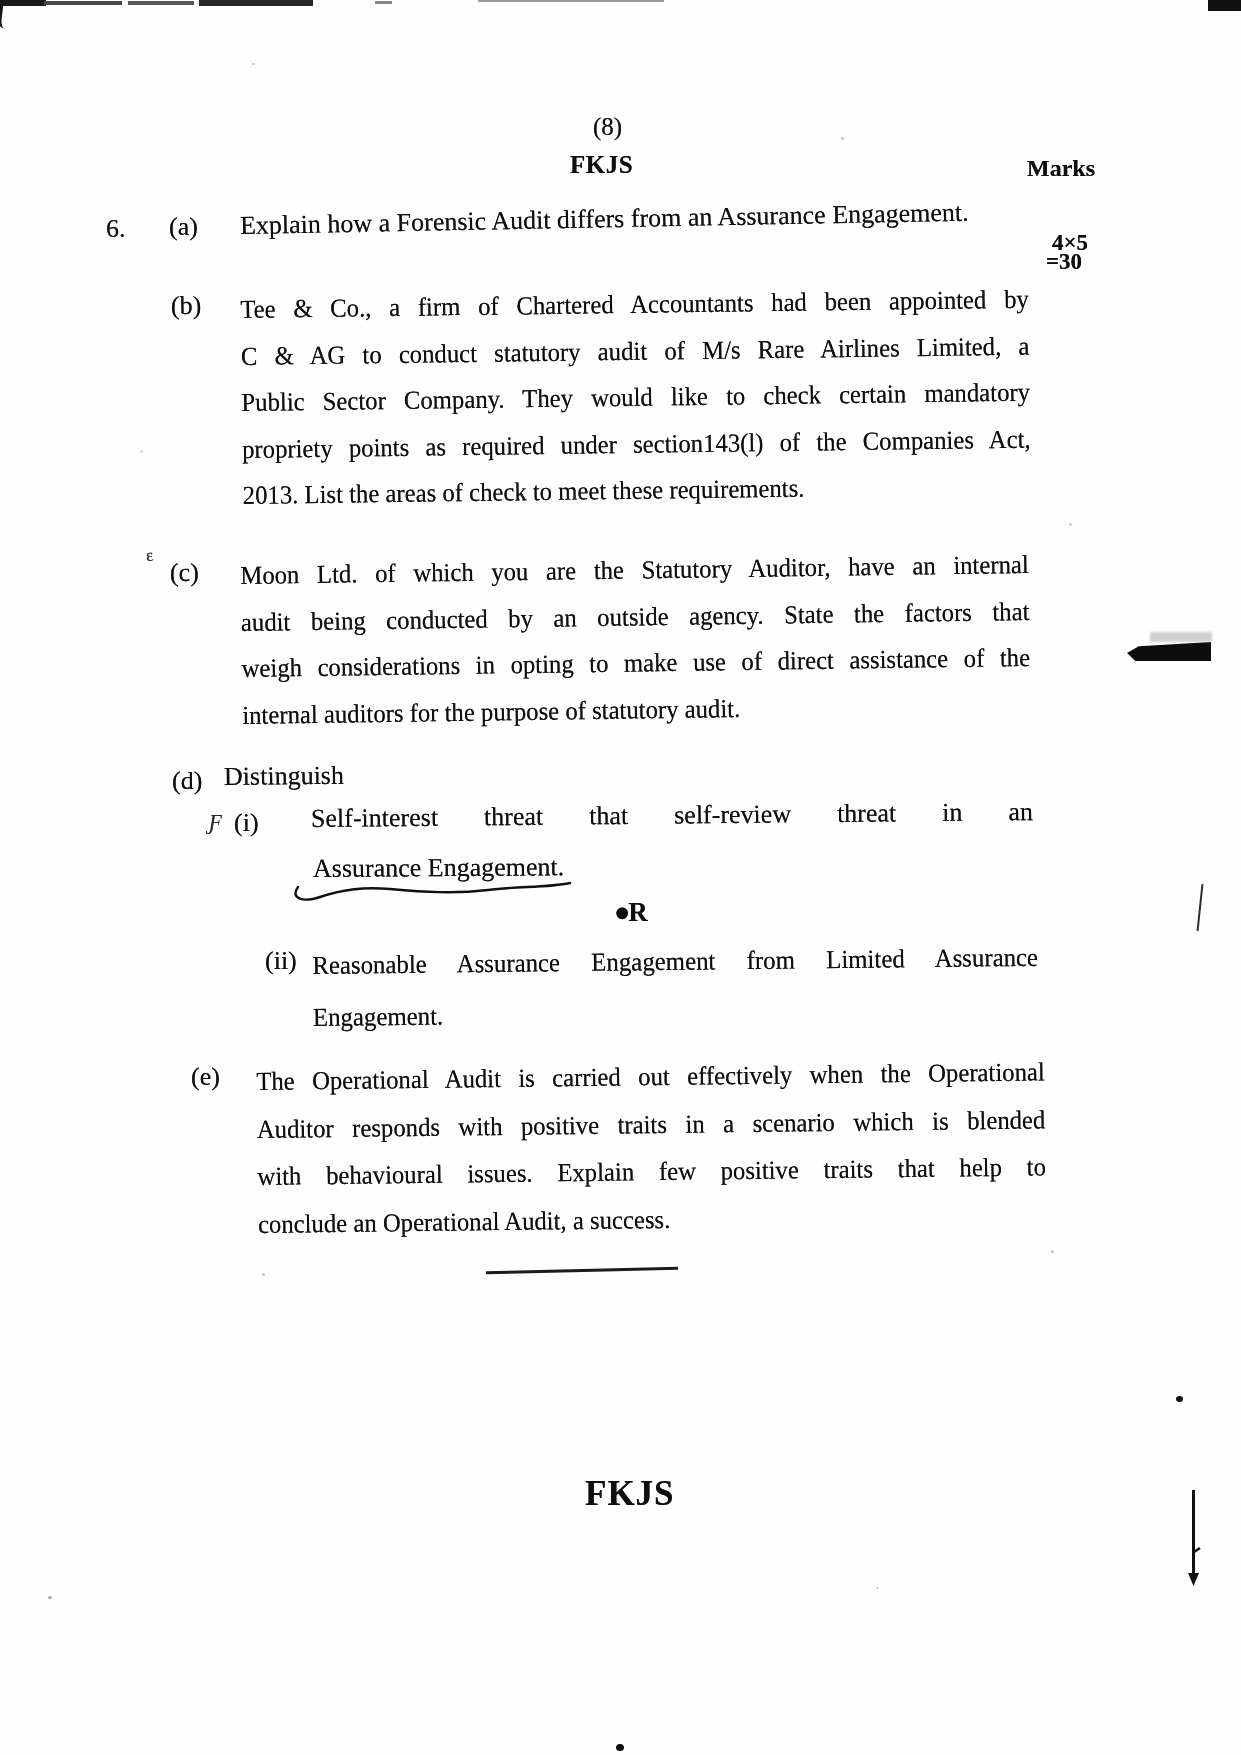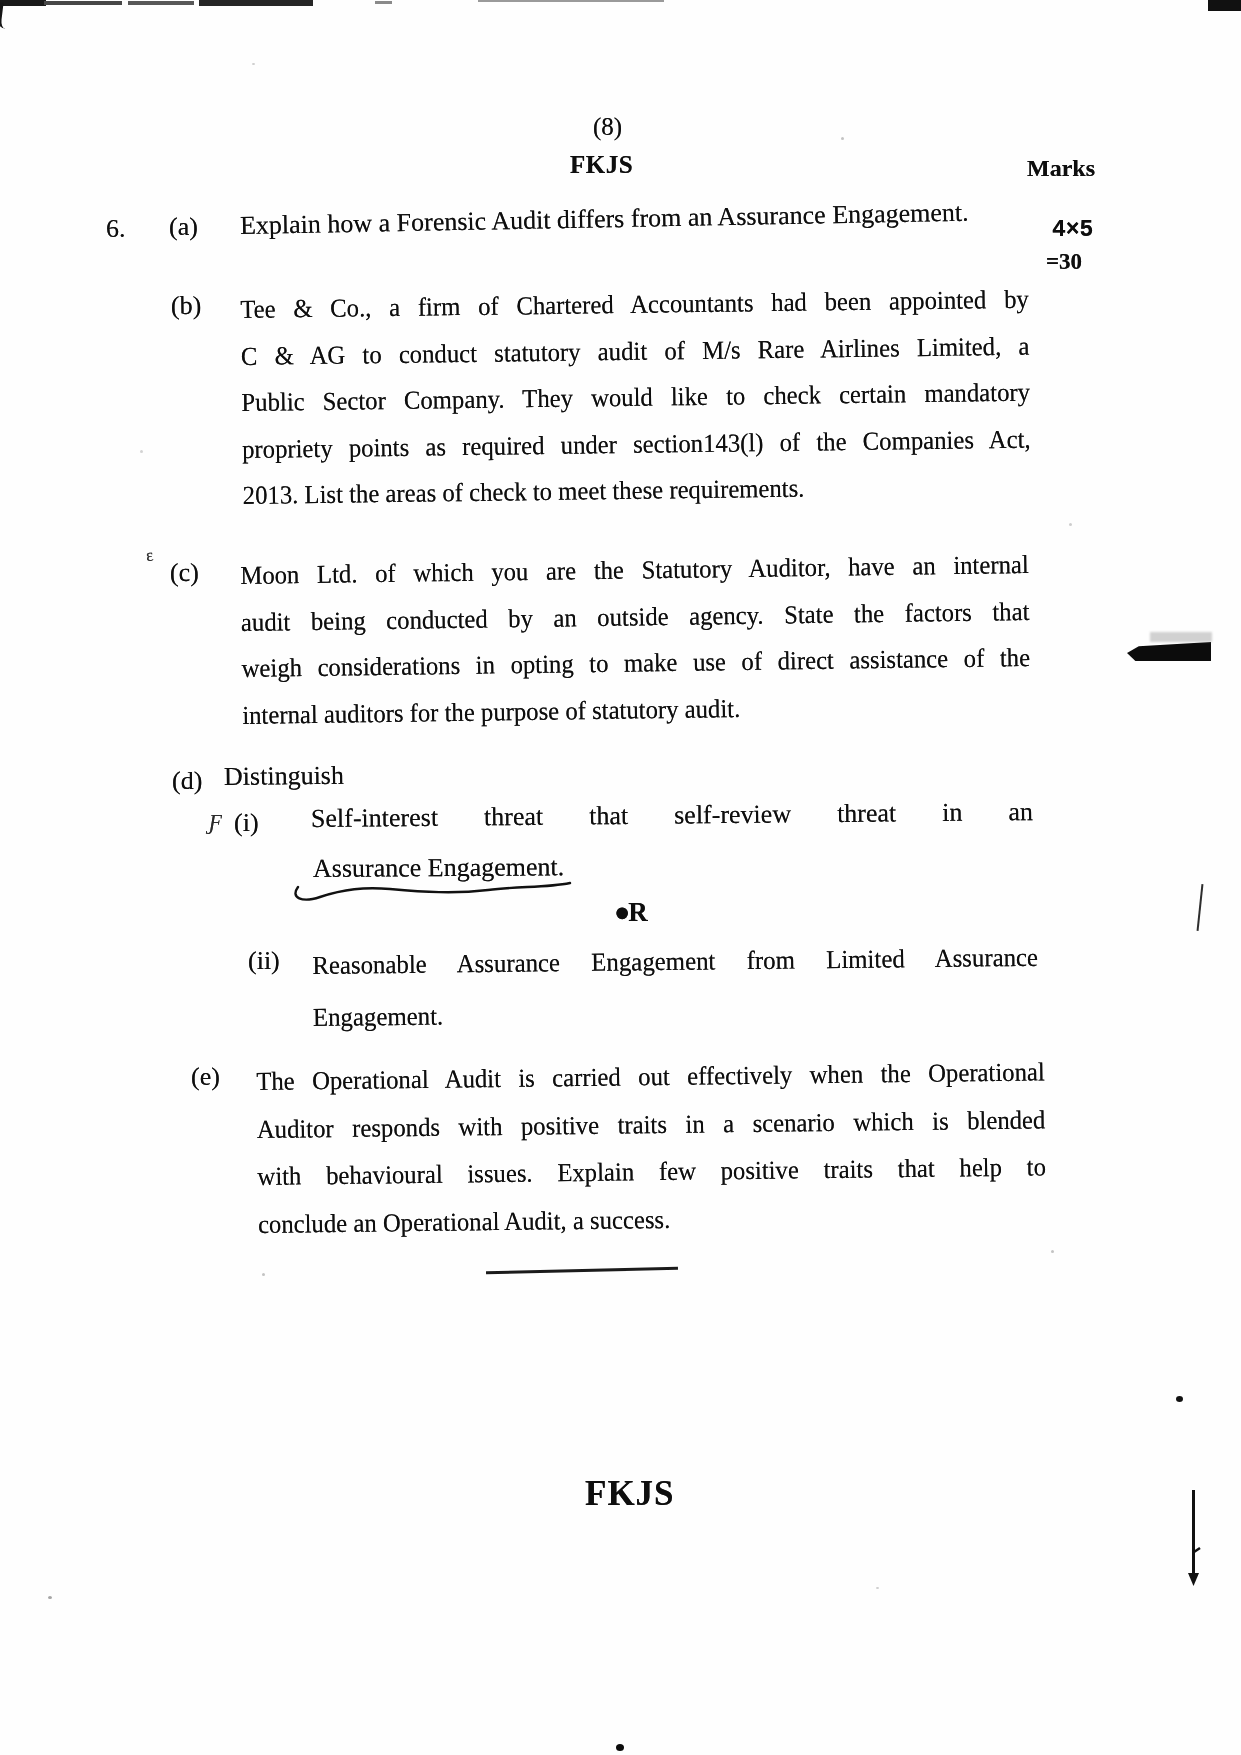--- a/index.html
+++ b/index.html
@@ -60,21 +60,21 @@
   <div class="scanline" style="left:1208px;top:0;width:33px;height:11px;background:#111;"></div>
   <div class="abs" style="left:-2px;top:3px;width:12px;height:26px;border-left:4px solid #161616;border-radius:0 0 0 9px;transform:rotate(7deg);"></div>
 
   <div class="txt" style="left:593px;top:113px;font-size:25px;">(8)</div>
   <div class="txt bold" style="left:570px;top:151px;font-size:25px;letter-spacing:.5px;">FKJS</div>
   <div class="txt bold" style="left:1027px;top:155px;font-size:24px;">Marks</div>
 
   <div class="txt" style="left:106px;top:214px;">6.</div>
   <div class="txt marker" style="left:169px;top:212px;">(a)</div>
   <div class="txt" style="left:240px;top:211px;transform:rotate(-1.05deg);transform-origin:0 50%;">Explain how a Forensic Audit differs from an Assurance Engagement.</div>
-  <div class="txt bold" style="left:1052px;top:217px;font-size:23px;font-family:Liberation Mono, monospace;">4×5</div>
+  <div class="txt bold" style="left:1052px;top:230px;font-size:23px;">4×5</div>
   <div class="txt bold" style="left:1046px;top:249px;font-size:23px;">=30</div>
 
   <div class="txt marker" style="left:171px;top:291px;transform:rotate(-.8deg);">(b)</div>
   <div class="para" style="left:240px;top:287px;transform:rotate(-.75deg) scaleX(.95);">
     <div class="jl">Tee &amp; Co., a firm of Chartered Accountants had been appointed by</div>
     <div class="jl">C &amp; AG to conduct statutory audit of M/s Rare Airlines Limited, a</div>
     <div class="jl">Public Sector Company. They would like to check certain mandatory</div>
     <div class="jl">propriety points as required under section143(l) of the Companies Act,</div>
     <div class="jl left">2013. List the areas of check to meet these requirements.</div>
   </div>
@@ -105,21 +105,21 @@
     <span>in</span>
     <span>an</span>
   </div>
   <div class="txt" style="left:313px;top:854px;transform:rotate(-.4deg);transform-origin:0 50%;">Assurance Engagement.</div>
   <svg class="abs" style="left:288px;top:874px;" width="290" height="32" viewBox="0 0 290 32">
     <path d="M10 13 C 2 24, 14 29, 32 23 C 56 15, 76 13, 102 15 C 136 18, 166 20, 200 16 C 230 12, 258 14, 282 9" fill="none" stroke="#111" stroke-width="2.4" stroke-linecap="round"></path>
   </svg>
 
   <div class="txt bold" style="left:614px;top:897px;font-size:27px;letter-spacing:-2px;">●R</div>
 
-  <div class="txt marker" style="left:248px;top:946px;">(ii)</div>
+  <div class="txt marker" style="left:265px;top:946px;">(ii)</div>
   <div class="para" style="left:312px;top:940px;transform:rotate(-.65deg) scaleX(.955);">
     <div class="jl" style="width:760px;line-height:52px;">Reasonable Assurance Engagement from Limited Assurance</div>
     <div class="jl left" style="width:760px;line-height:52px;">Engagement.</div>
   </div>
 
   <div class="txt marker" style="left:191px;top:1062px;">(e)</div>
   <div class="para" style="left:256px;top:1058px;transform:rotate(-.7deg) scaleX(.95);">
     <div class="jl" style="line-height:47.5px;">The Operational Audit is carried out effectively when the Operational</div>
     <div class="jl" style="line-height:47.5px;">Auditor responds with positive traits in a scenario which is blended</div>
     <div class="jl" style="line-height:47.5px;">with behavioural issues. Explain few positive traits that help to</div>

